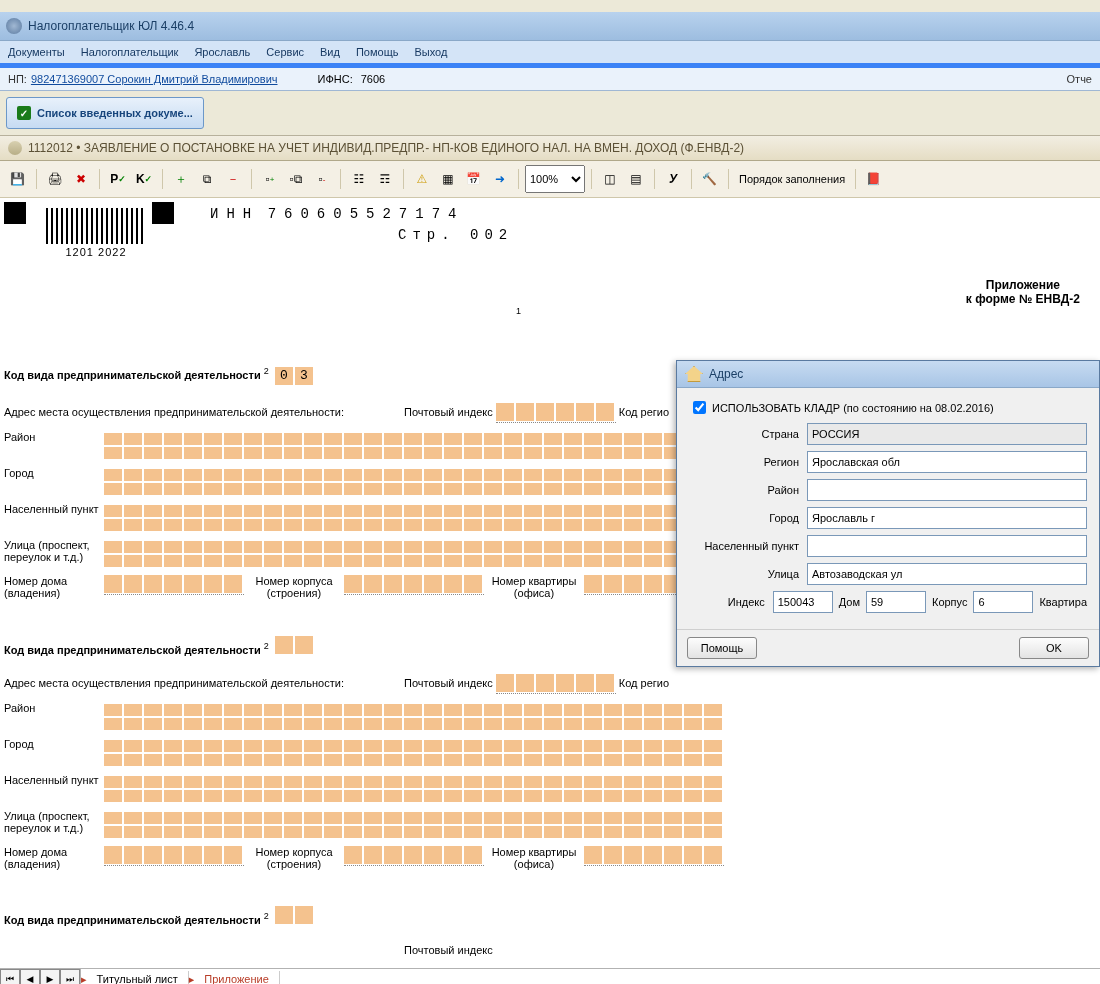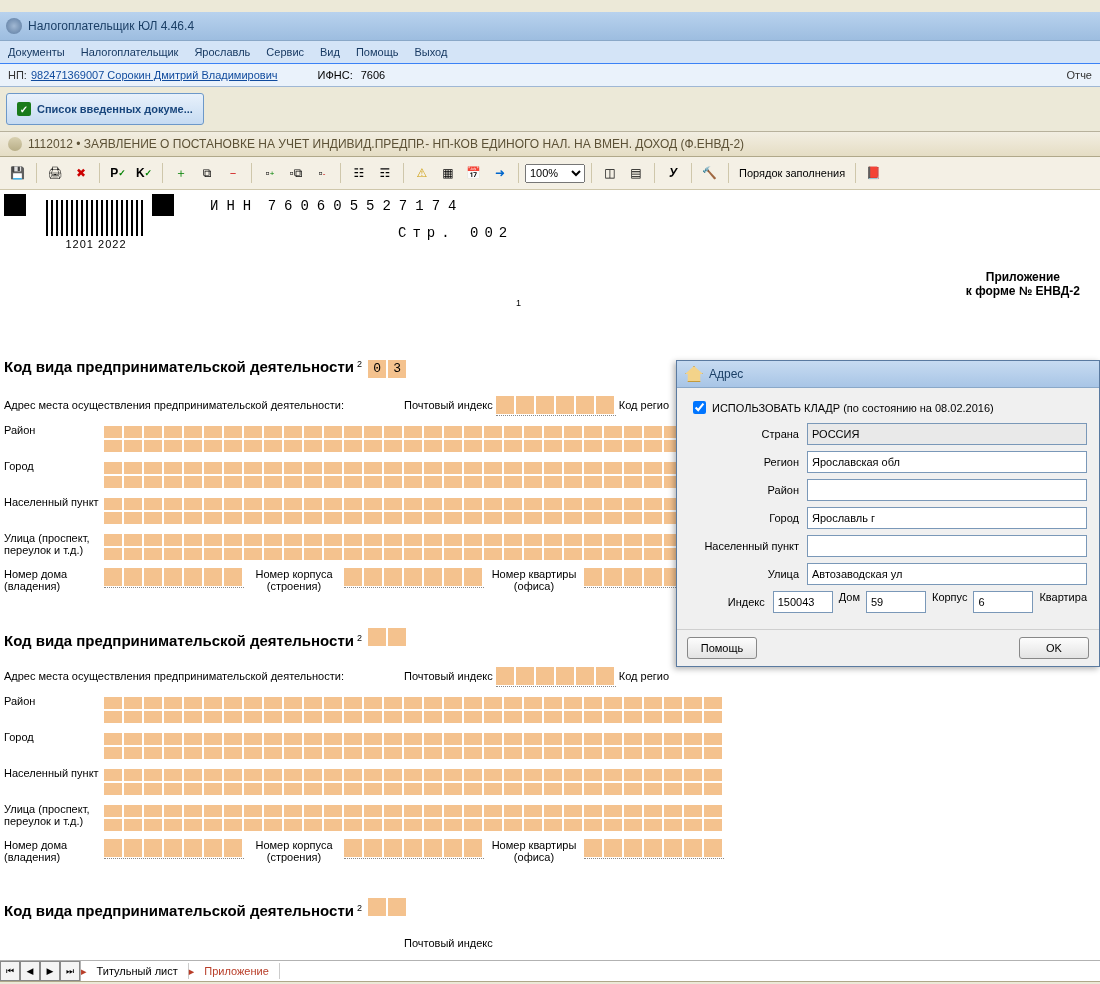--- a/index.html
+++ b/index.html
@@ -1,47 +1,47 @@
 <!DOCTYPE html>
 <html><head>
 <meta charset="utf-8">
 <style>
   html,body{margin:0;padding:0;font-family:Tahoma,Arial,sans-serif;font-size:11px;color:#000;background:#ece9d8;}
   .titlebar{background:linear-gradient(#b8d2ee,#9dbde0);height:28px;display:flex;align-items:center;padding:0 6px;border-bottom:1px solid #8aa8c8;margin-top:12px;}
   .titlebar .gear{width:16px;height:16px;border-radius:50%;background:radial-gradient(#a1b8d3,#5a7aa0);margin-right:6px;}
   .titlebar .title{font-size:12px;color:#1b3f66;}
-  .menubar{background:#d4e4f7;height:22px;display:flex;align-items:center;gap:16px;padding:0 8px;border-bottom:1px solid #3b82f6;}
+  .menubar{background:#d4e4f7;height:22px;display:flex;align-items:center;gap:16px;padding:0 8px;border-bottom:5px solid #3b82f6;}
   .menubar span{color:#183a63;cursor:default;}
   .statusbar{background:#eaf2fb;height:22px;display:flex;align-items:center;padding:0 8px;border-bottom:1px solid #9fb7d4;font-size:11px;}
   .statusbar .np-label{color:#333;margin-right:4px;}
   .statusbar .np-link{text-decoration:underline;color:#104b9e;cursor:pointer;}
   .statusbar .ifns{margin-left:40px;}
   .statusbar .otch{margin-left:auto;color:#333;}
   .btn-row{padding:6px;background:#ece9d8;border-bottom:1px solid #b7b19c;}
   .big-btn{display:inline-flex;align-items:center;gap:6px;background:linear-gradient(#e8f1fb,#c6dbf2);border:1px solid #6c98c9;border-radius:3px;padding:4px 10px;height:22px;font-weight:bold;color:#17457c;cursor:pointer;}
   .big-btn .chk{width:14px;height:14px;background:#1a7b1a;display:flex;align-items:center;justify-content:center;color:#fff;font-size:10px;border-radius:2px;}
   .doc-title{background:linear-gradient(#f2eee2,#e5ddc4);padding:5px 8px;border-bottom:1px solid #b0a88a;color:#5c5136;font-size:12px;display:flex;align-items:center;gap:6px;}
   .doc-title .ico{width:14px;height:14px;background:linear-gradient(#d8d0b0,#b8ae87);border-radius:50%;}
   .toolbar{background:#f4f0e5;border-bottom:1px solid #cfc7ab;padding:4px 6px;display:flex;align-items:center;gap:2px;flex-wrap:nowrap;}
   .tb-sep{width:1px;height:20px;background:#cfc7ab;margin:0 4px;}
   .tb-ico{width:22px;height:22px;display:flex;align-items:center;justify-content:center;font-size:12px;cursor:pointer;border:1px solid transparent;}
-  .tb-zoom{width:60px;height:19px;font-size:11px;}
+  .tb-zoom{width:60px;height:28px;font-size:11px;}
   .tb-text{font-size:11px;padding:0 4px;}
   .page{background:#fff;margin:0;padding:10px 14px;position:relative;height:750px;overflow:hidden;}
   .black-sq{width:22px;height:22px;background:#000;position:absolute;}
   .barcode{position:absolute;left:46px;top:10px;}
   .barcode .bars{width:100px;height:36px;background:repeating-linear-gradient(90deg,#000 0 2px,#fff 2px 5px);}
   .barcode .num{font-size:11px;letter-spacing:1px;text-align:center;margin-top:2px;}
   .inn-line{position:absolute;left:210px;top:8px;font-size:14px;font-family:'Courier New',monospace;letter-spacing:8px;}
-  .page-num{position:absolute;left:398px;top:35px;font-size:14px;font-family:'Courier New',monospace;letter-spacing:6px;text-align:center;}
+  .page-num{position:absolute;left:398px;top:29px;font-size:14px;font-family:'Courier New',monospace;letter-spacing:6px;text-align:center;}
   .app-right{position:absolute;right:20px;top:80px;text-align:center;font-weight:bold;font-size:12px;}
   .sup1{position:absolute;left:516px;top:108px;font-size:9px;}
   .h1{position:absolute;top:118px;left:4px;font-weight:bold;font-size:12px;}
   .section{position:absolute;left:4px;}
-  .lbl-bold{font-weight:bold;font-size:15px;}
+  .lbl-bold{font-weight:bold;font-size:11px;}
   .sup{font-size:9px;vertical-align:super;}
   .cells{display:inline-flex;gap:0;}
   .cell{width:18px;height:18px;background:#f4c28e;margin-right:2px;text-align:center;font-family:'Courier New',monospace;font-size:13px;line-height:18px;}
   .fld-lbl{font-size:11px;}
   .cellrow{height:18px;background:repeating-linear-gradient(90deg,#f4c28e 0 18px,#fff 18px 20px);position:relative;}
   .cellrow::after{content:'';position:absolute;left:0;right:0;bottom:-2px;border-bottom:1px dotted #888;}
   .double-cellrow{height:12px;background:repeating-linear-gradient(90deg,#f4c28e 0 18px,#fff 18px 20px);margin-top:2px;}
   .tabs{background:#fff;border-top:1px solid #b2b2b2;height:20px;display:flex;align-items:center;font-size:11px;}
   .tabs .nav{display:flex;border-right:1px solid #b2b2b2;}
   .tabs .nav div{width:18px;height:18px;border:1px solid #888;display:flex;align-items:center;justify-content:center;font-size:9px;cursor:pointer;background:#f4f4f4;}
@@ -53,21 +53,21 @@
   
   .dialog{position:absolute;right:0;top:360px;width:422px;background:#f0f0f0;border:1px solid #5a7aa0;box-shadow:-2px 2px 6px rgba(0,0,0,.3);}
   .dlg-title{background:linear-gradient(#c7dbf1,#a8c5e6);height:26px;display:flex;align-items:center;padding:0 8px;gap:6px;font-size:12px;color:#1b3f66;border-bottom:1px solid #8aa8c8;}
   .dlg-title .home{width:16px;height:14px;background:#f3d38a;border:1px solid #c29a3c;clip-path:polygon(50% 0,100% 50%,85% 50%,85% 100%,15% 100%,15% 50%,0 50%);}
   .dlg-body{padding:10px 12px;}
   .dlg-row{display:flex;align-items:center;margin-bottom:6px;}
   .dlg-lbl{width:110px;text-align:right;padding-right:8px;font-size:11px;}
   .dlg-input{flex:1;height:20px;border:1px solid #7a98b8;background:#fff;padding:0 4px;font-size:11px;}
   .dlg-input.ro{background:#e9e9e9;}
   .dlg-chk{margin-right:6px;}
-  .dlg-inline{display:flex;gap:6px;}
+  .dlg-inline{display:flex;align-items:center;gap:6px;}
   .dlg-inline .sm{width:50px;height:20px;border:1px solid #7a98b8;background:#fff;padding:0 4px;font-size:11px;}
   .dlg-btns{height:36px;background:#f0f0f0;border-top:1px solid #cfcfcf;display:flex;align-items:center;padding:0 10px;}
   .dlg-btn{min-width:70px;height:22px;border:1px solid #888;background:linear-gradient(#fdfdfd,#e3e3e3);border-radius:3px;cursor:pointer;font-size:11px;}
 </style>
 </head>
 <body>
 
 <div class="titlebar">
   <div class="gear"></div>
   <div class="title">Налогоплательщик ЮЛ 4.46.4</div>

